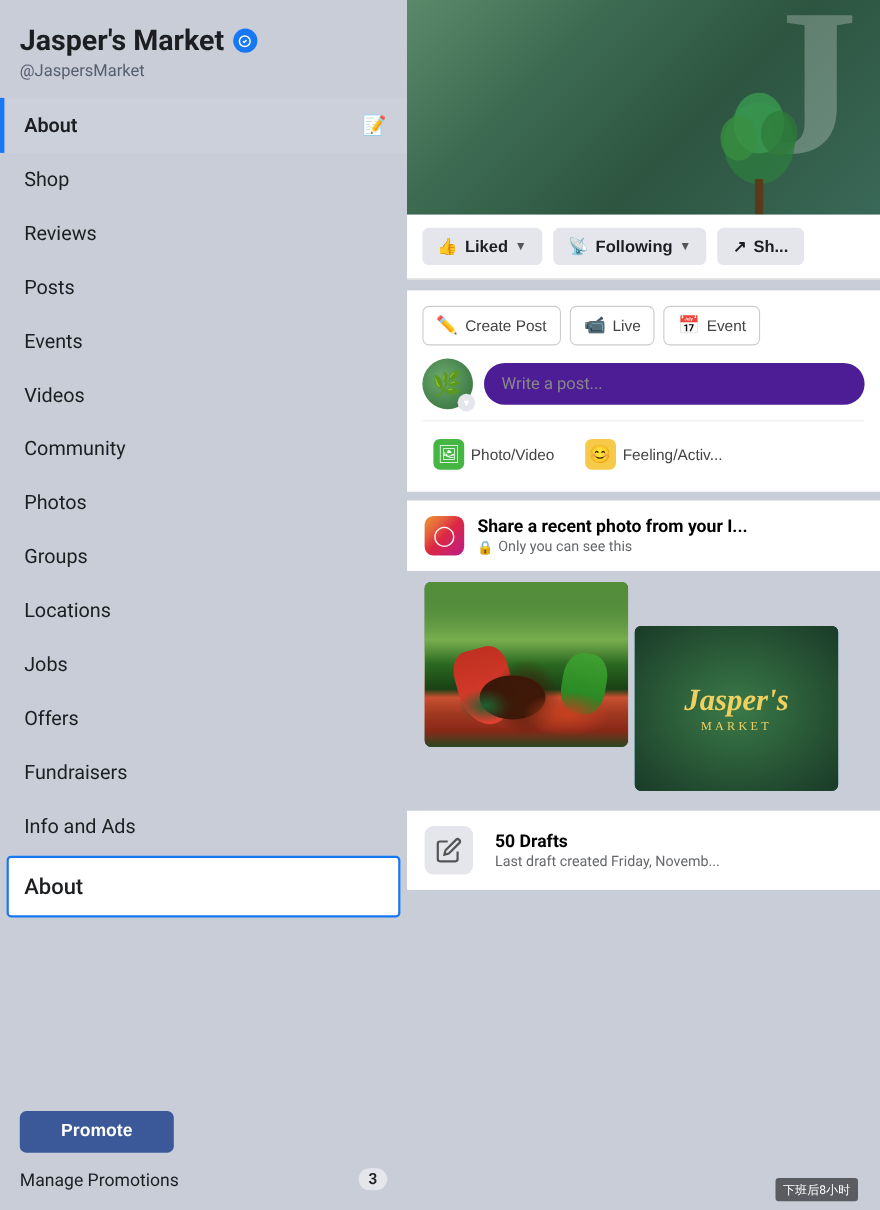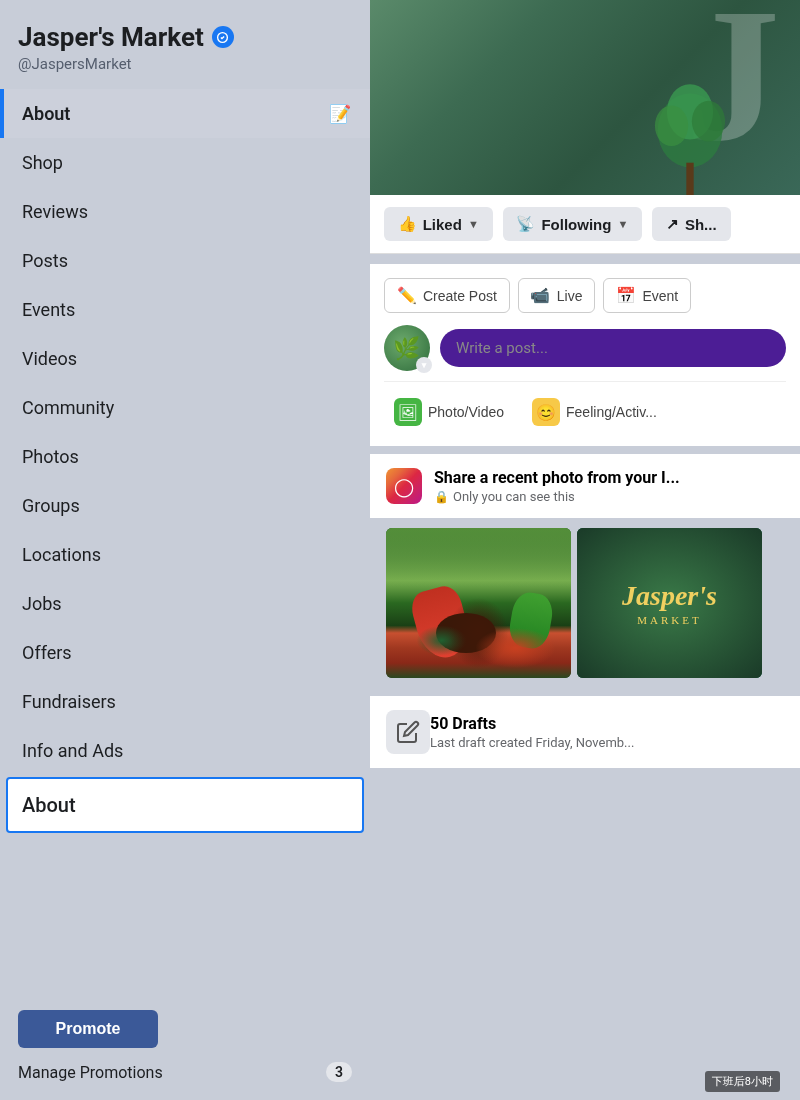--- a/index.html
+++ b/index.html
@@ -387,20 +387,21 @@
         radial-gradient(ellipse 30px 35px at 50% 70%, #401808, transparent),
         radial-gradient(ellipse 25px 15px at 30% 75%, #206030, transparent);
     }
 
     .photo-thumb-jasper {
       background: #0f766e;
       display: flex;
       align-items: center;
       justify-content: center;
       font-family: serif;
+      margin-top: 40px;
     }
 
     .jasper-logo-text {
       text-align: center;
       color: #f0d060;
       font-family: 'Georgia', serif;
     }
 
     .jasper-logo-text .j-text {
       font-size: 26px;
@@ -409,21 +410,21 @@
       display: block;
     }
 
     
     .drafts-section {
       background: white;
       margin-top: 8px;
       padding: 14px 16px;
       display: flex;
       align-items: center;
-      gap: 0;
+      gap: 20px;
     }
 
     .drafts-icon {
       width: 44px;
       height: 44px;
       background: #e4e6eb;
       border-radius: 8px;
       display: flex;
       align-items: center;
       justify-content: center;

